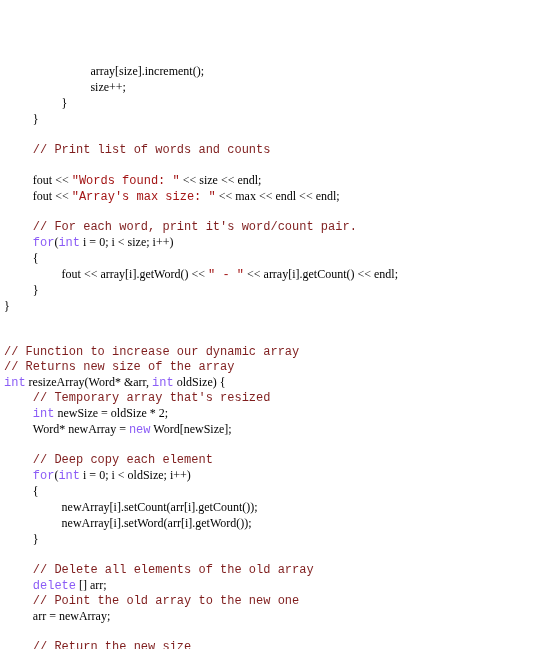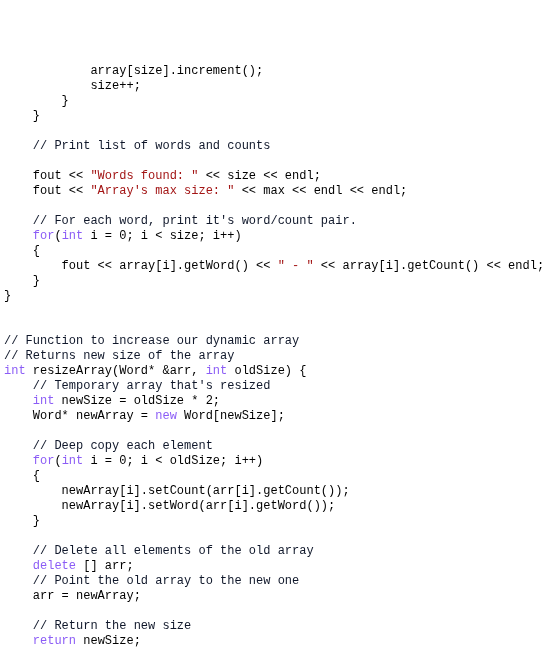--- a/index.html
+++ b/index.html
@@ -8,23 +8,23 @@
     background: #ffffff;
     font-family: Consolas, "Courier New", monospace;
     font-size: 12px;
     line-height: 15px;
     white-space: pre;
     color: #000000;
     width: 549px;
     box-sizing: border-box;
   }
   .c-kw { color: #8b5cf6; }      
-  .c-com { color: #0f172a; }     
+  .c-com { color: #7f1d1d; }     
   .c-str { color: #a31515; }    
-  .c-text { color: #000000; }
+  .c-text { color: #000000; font-family: Liberation Serif, serif; }
 </style>
 </head>
 <body>
 
 
 
 <div id="code-container"><div><span>            </span><span class="c-text">array[size].increment();</span></div><div><span>            </span><span class="c-text">size++;</span></div><div><span>        </span><span class="c-text">}</span></div><div><span>    </span><span class="c-text">}</span></div><div>&nbsp;</div><div><span>    </span><span class="c-com">// Print list of words and counts</span></div><div>&nbsp;</div><div><span>    </span><span class="c-text">fout &lt;&lt; </span><span class="c-str">"Words found: "</span><span class="c-text"> &lt;&lt; size &lt;&lt; endl;</span></div><div><span>    </span><span class="c-text">fout &lt;&lt; </span><span class="c-str">"Array's max size: "</span><span class="c-text"> &lt;&lt; max &lt;&lt; endl &lt;&lt; endl;</span></div><div>&nbsp;</div><div><span>    </span><span class="c-com">// For each word, print it's word/count pair.</span></div><div><span>    </span><span class="c-kw">for</span><span class="c-text">(</span><span class="c-kw">int</span><span class="c-text"> i = 0; i &lt; size; i++)</span></div><div><span>    </span><span class="c-text">{</span></div><div><span>        </span><span class="c-text">fout &lt;&lt; array[i].getWord() &lt;&lt; </span><span class="c-str">" - "</span><span class="c-text"> &lt;&lt; array[i].getCount() &lt;&lt; endl;</span></div><div><span>    </span><span class="c-text">}</span></div><div><span></span><span class="c-text">}</span></div><div>&nbsp;</div><div>&nbsp;</div><div><span></span><span class="c-com">// Function to increase our dynamic array</span></div><div><span></span><span class="c-com">// Returns new size of the array</span></div><div><span></span><span class="c-kw">int</span><span class="c-text"> resizeArray(Word* &amp;arr, </span><span class="c-kw">int</span><span class="c-text"> oldSize) {</span></div><div><span>    </span><span class="c-com">// Temporary array that's resized</span></div><div><span>    </span><span class="c-kw">int</span><span class="c-text"> newSize = oldSize * 2;</span></div><div><span>    </span><span class="c-text">Word* newArray = </span><span class="c-kw">new</span><span class="c-text"> Word[newSize];</span></div><div>&nbsp;</div><div><span>    </span><span class="c-com">// Deep copy each element</span></div><div><span>    </span><span class="c-kw">for</span><span class="c-text">(</span><span class="c-kw">int</span><span class="c-text"> i = 0; i &lt; oldSize; i++)</span></div><div><span>    </span><span class="c-text">{</span></div><div><span>        </span><span class="c-text">newArray[i].setCount(arr[i].getCount());</span></div><div><span>        </span><span class="c-text">newArray[i].setWord(arr[i].getWord());</span></div><div><span>    </span><span class="c-text">}</span></div><div>&nbsp;</div><div><span>    </span><span class="c-com">// Delete all elements of the old array</span></div><div><span>    </span><span class="c-kw">delete</span><span class="c-text"> [] arr;</span></div><div><span>    </span><span class="c-com">// Point the old array to the new one</span></div><div><span>    </span><span class="c-text">arr = newArray;</span></div><div>&nbsp;</div><div><span>    </span><span class="c-com">// Return the new size</span></div><div><span>    </span><span class="c-kw">return</span><span class="c-text"> newSize;</span></div></div>
 
 
 

